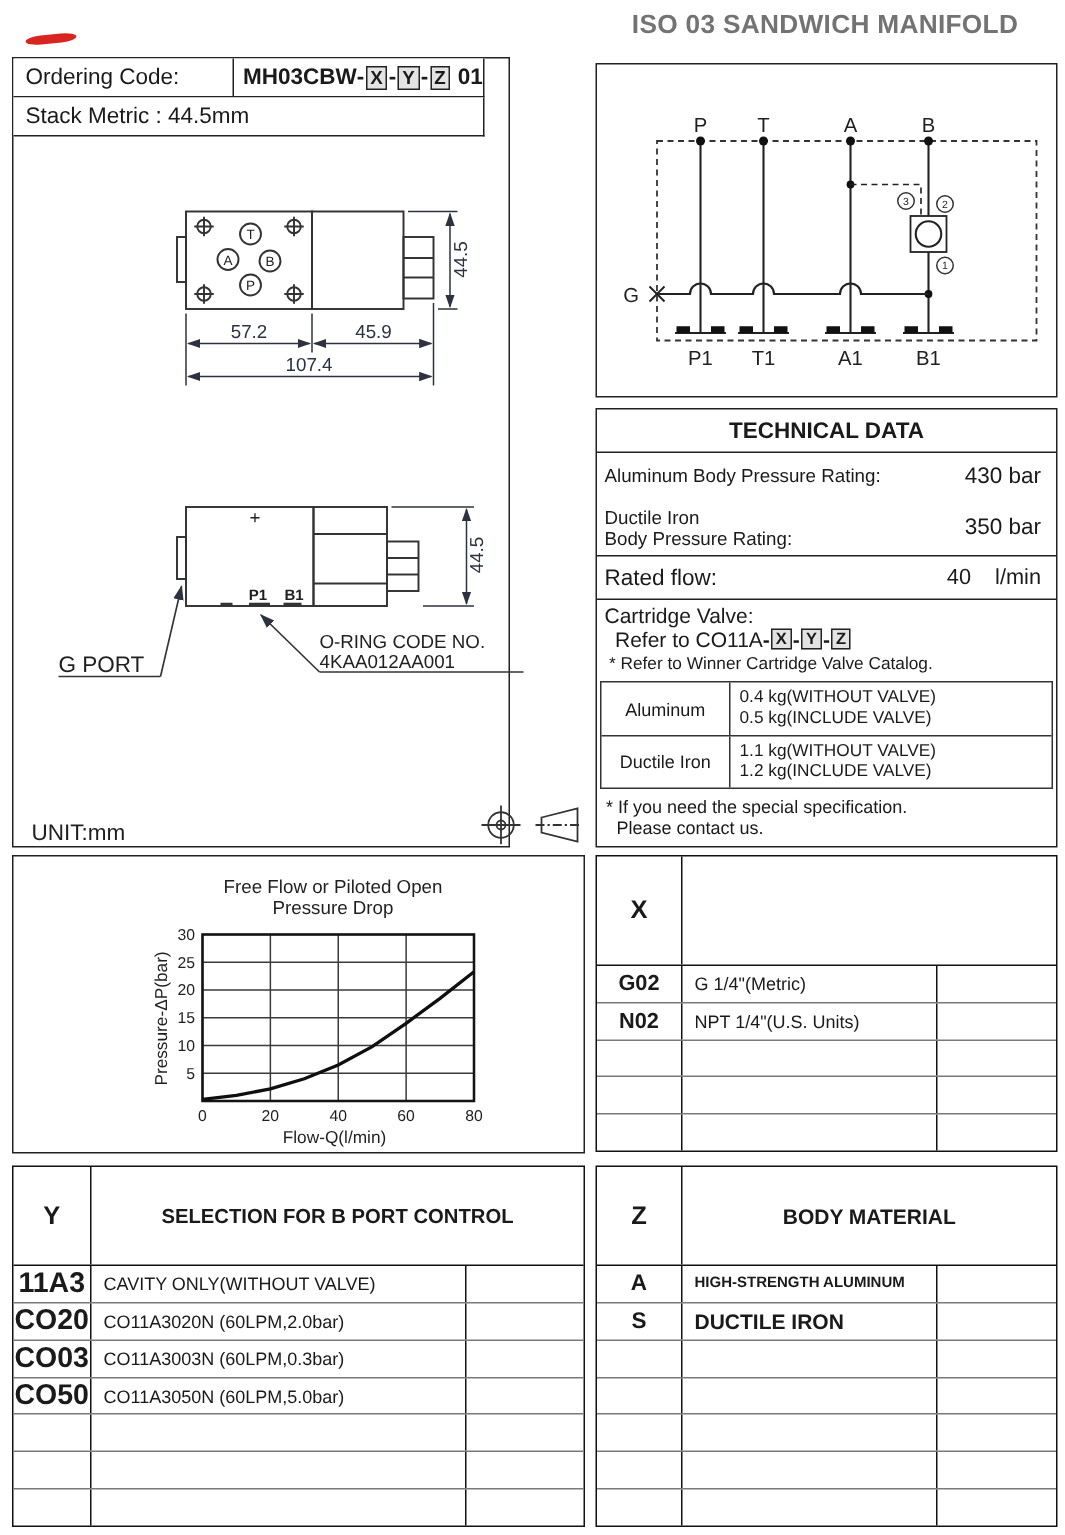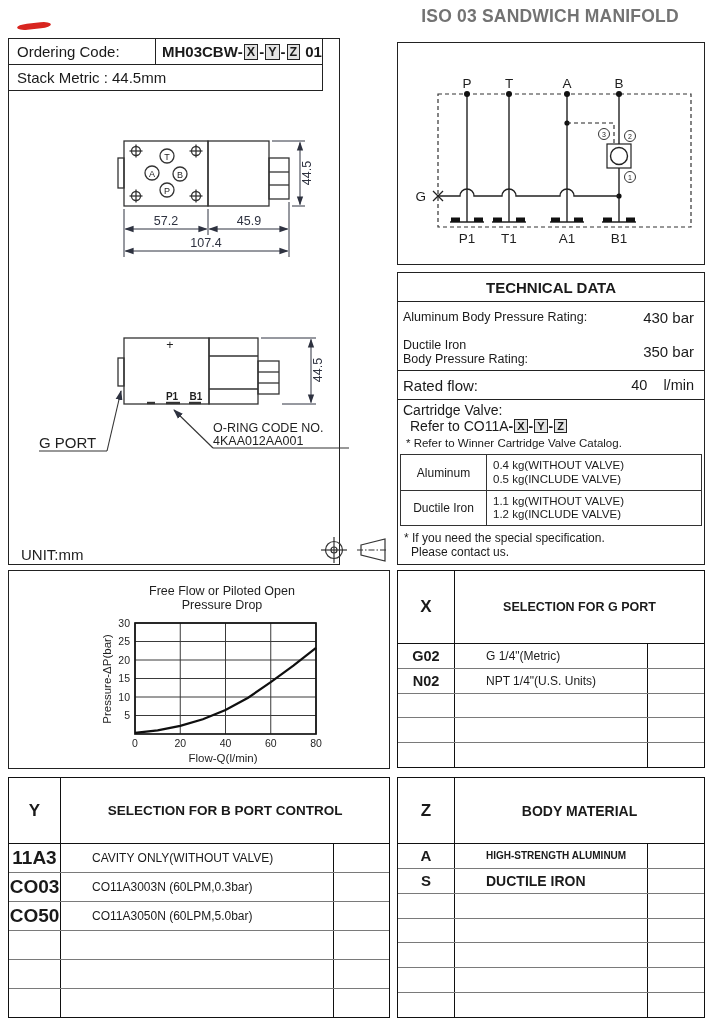--- a/index.html
+++ b/index.html
@@ -44,21 +44,21 @@
   .td-foot .l2{margin-left:7px;}
   
   .sel-table{position:absolute;box-sizing:border-box;border:1.8px solid #111;background:#fff;
              display:flex;flex-direction:column;}
   .sel-head{display:flex;border-bottom:1.5px solid #111;box-sizing:border-box;}
   .sel-code-col{display:flex;align-items:center;justify-content:center;box-sizing:border-box;
                 border-right:1.3px solid #111;}
   .sel-head .sel-code-col{font-weight:bold;font-size:17px;}
   .sel-head-title{flex:1;display:flex;align-items:center;justify-content:center;
                   font-weight:bold;text-align:center;}
-  .sel-row{display:flex;flex:1;border-bottom:1px solid #7a7a7a;box-sizing:border-box;min-height:0;gap:23px;}
+  .sel-row{display:flex;flex:1;border-bottom:1px solid #7a7a7a;box-sizing:border-box;min-height:0;}
   .sel-row:last-child{border-bottom:none;}
   .sel-row .sel-code-col{font-weight:bold;}
   .sel-desc{display:flex;align-items:center;padding-left:8px;box-sizing:border-box;
             border-right:1.3px solid #111;}
   .sel-third{flex:1;}
   
   .tbl-x .sel-head{height:73px;} .tbl-x .sel-code-col{width:57px;} .tbl-x .sel-desc{width:170px;}
   .tbl-x .sel-head-title{font-size:12.5px;} .tbl-x .sel-row .sel-code-col{font-size:14.5px;}
   .tbl-x .sel-desc{font-size:12px;}
   .tbl-y .sel-head{height:66px;} .tbl-y .sel-code-col{width:52px;} .tbl-y .sel-desc{width:250px;}
@@ -366,21 +366,20 @@
         <text x="121" y="111" class="ctick cend">15</text>
         <text x="121" y="92.5" class="ctick cend">20</text>
         <text x="121" y="74" class="ctick cend">25</text>
         <text x="121" y="55.5" class="ctick cend">30</text>
       </svg>
   </div>
 
   <div class="sel-table tbl-x" style="left:397px;top:570px;width:308px;height:198px;">
     <div class="sel-head">
       <div class="sel-code-col">X</div>
-      <div class="sel-head-title">SELECTION FOR G PORT</div>
     </div>
     <div class="sel-row">
         <div class="sel-code-col">G02</div>
         <div class="sel-desc">G 1/4"(Metric)</div>
         <div class="sel-third"></div>
       </div>
     <div class="sel-row">
         <div class="sel-code-col">N02</div>
         <div class="sel-desc">NPT 1/4"(U.S. Units)</div>
         <div class="sel-third"></div>
@@ -406,20 +405,25 @@
     <div class="sel-head">
       <div class="sel-code-col">Y</div>
       <div class="sel-head-title">SELECTION FOR B PORT CONTROL</div>
     </div>
     <div class="sel-row">
         <div class="sel-code-col">11A3</div>
         <div class="sel-desc">CAVITY ONLY(WITHOUT VALVE)</div>
         <div class="sel-third"></div>
       </div>
     <div class="sel-row">
+        <div class="sel-code-col">CO20</div>
+        <div class="sel-desc">CO11A3020N (60LPM,2.0bar)</div>
+        <div class="sel-third"></div>
+      </div>
+    <div class="sel-row">
         <div class="sel-code-col">CO03</div>
         <div class="sel-desc">CO11A3003N (60LPM,0.3bar)</div>
         <div class="sel-third"></div>
       </div>
     <div class="sel-row">
         <div class="sel-code-col">CO50</div>
         <div class="sel-desc">CO11A3050N (60LPM,5.0bar)</div>
         <div class="sel-third"></div>
       </div>
     <div class="sel-row">

